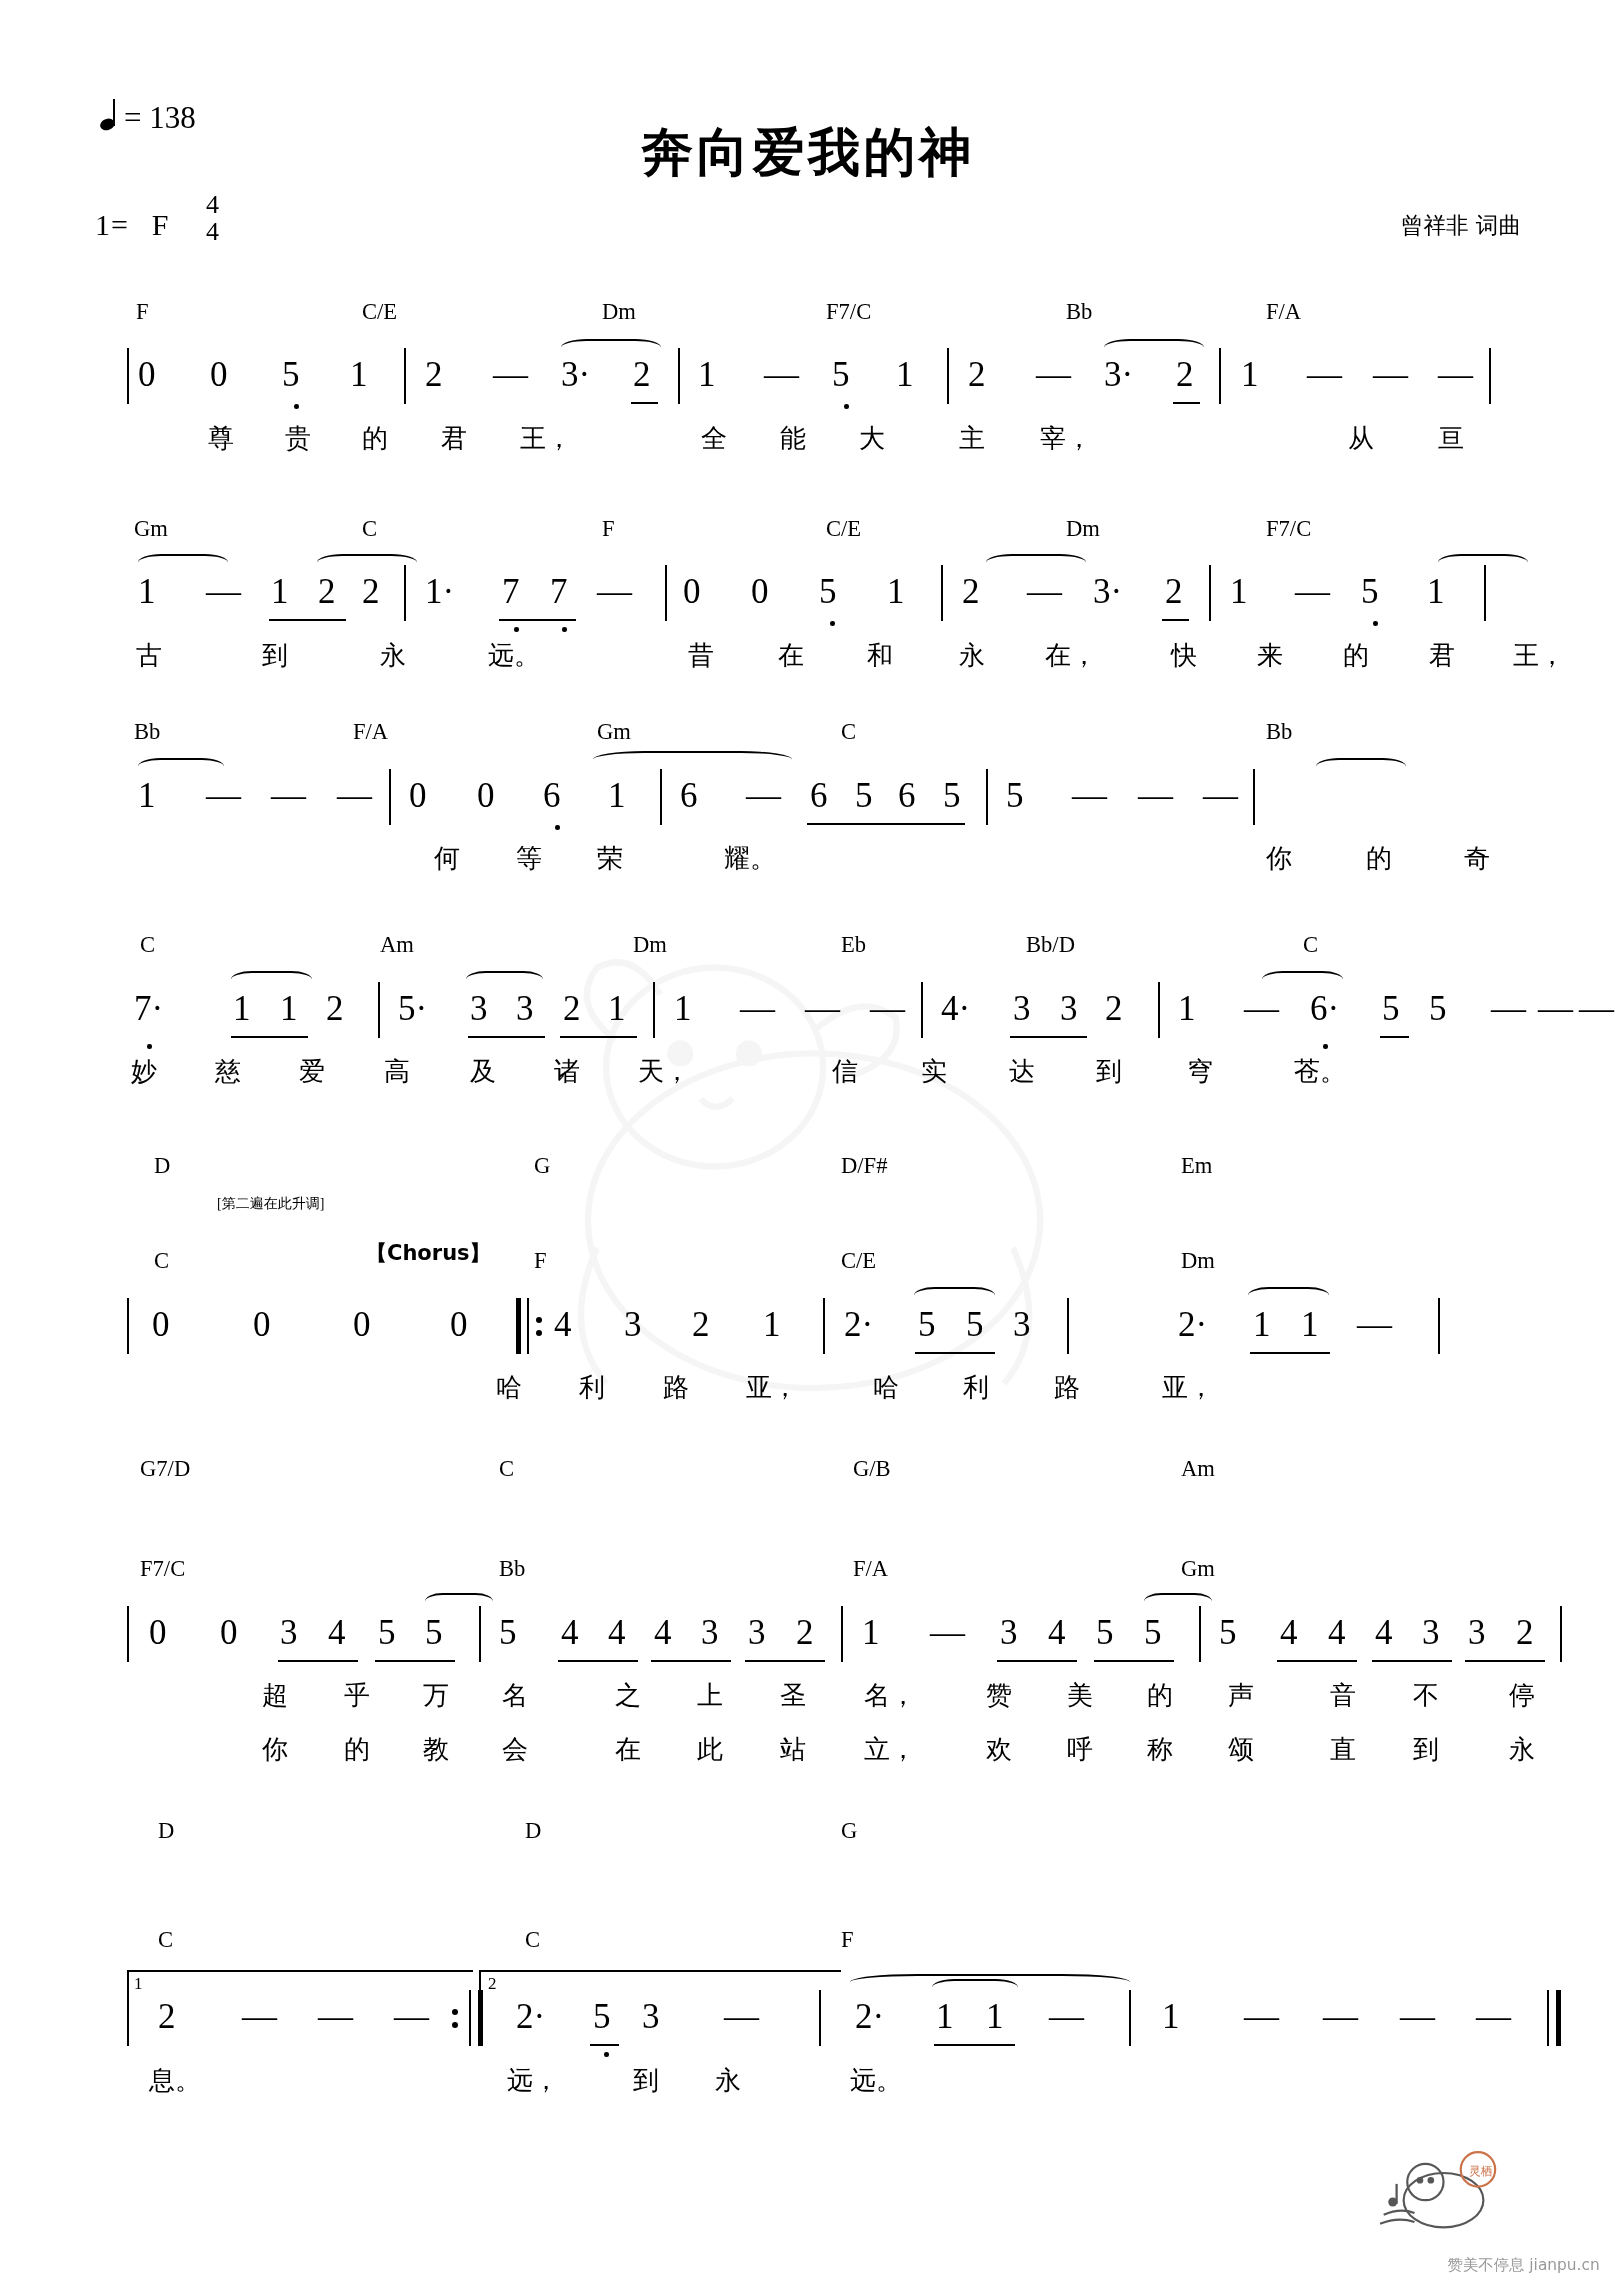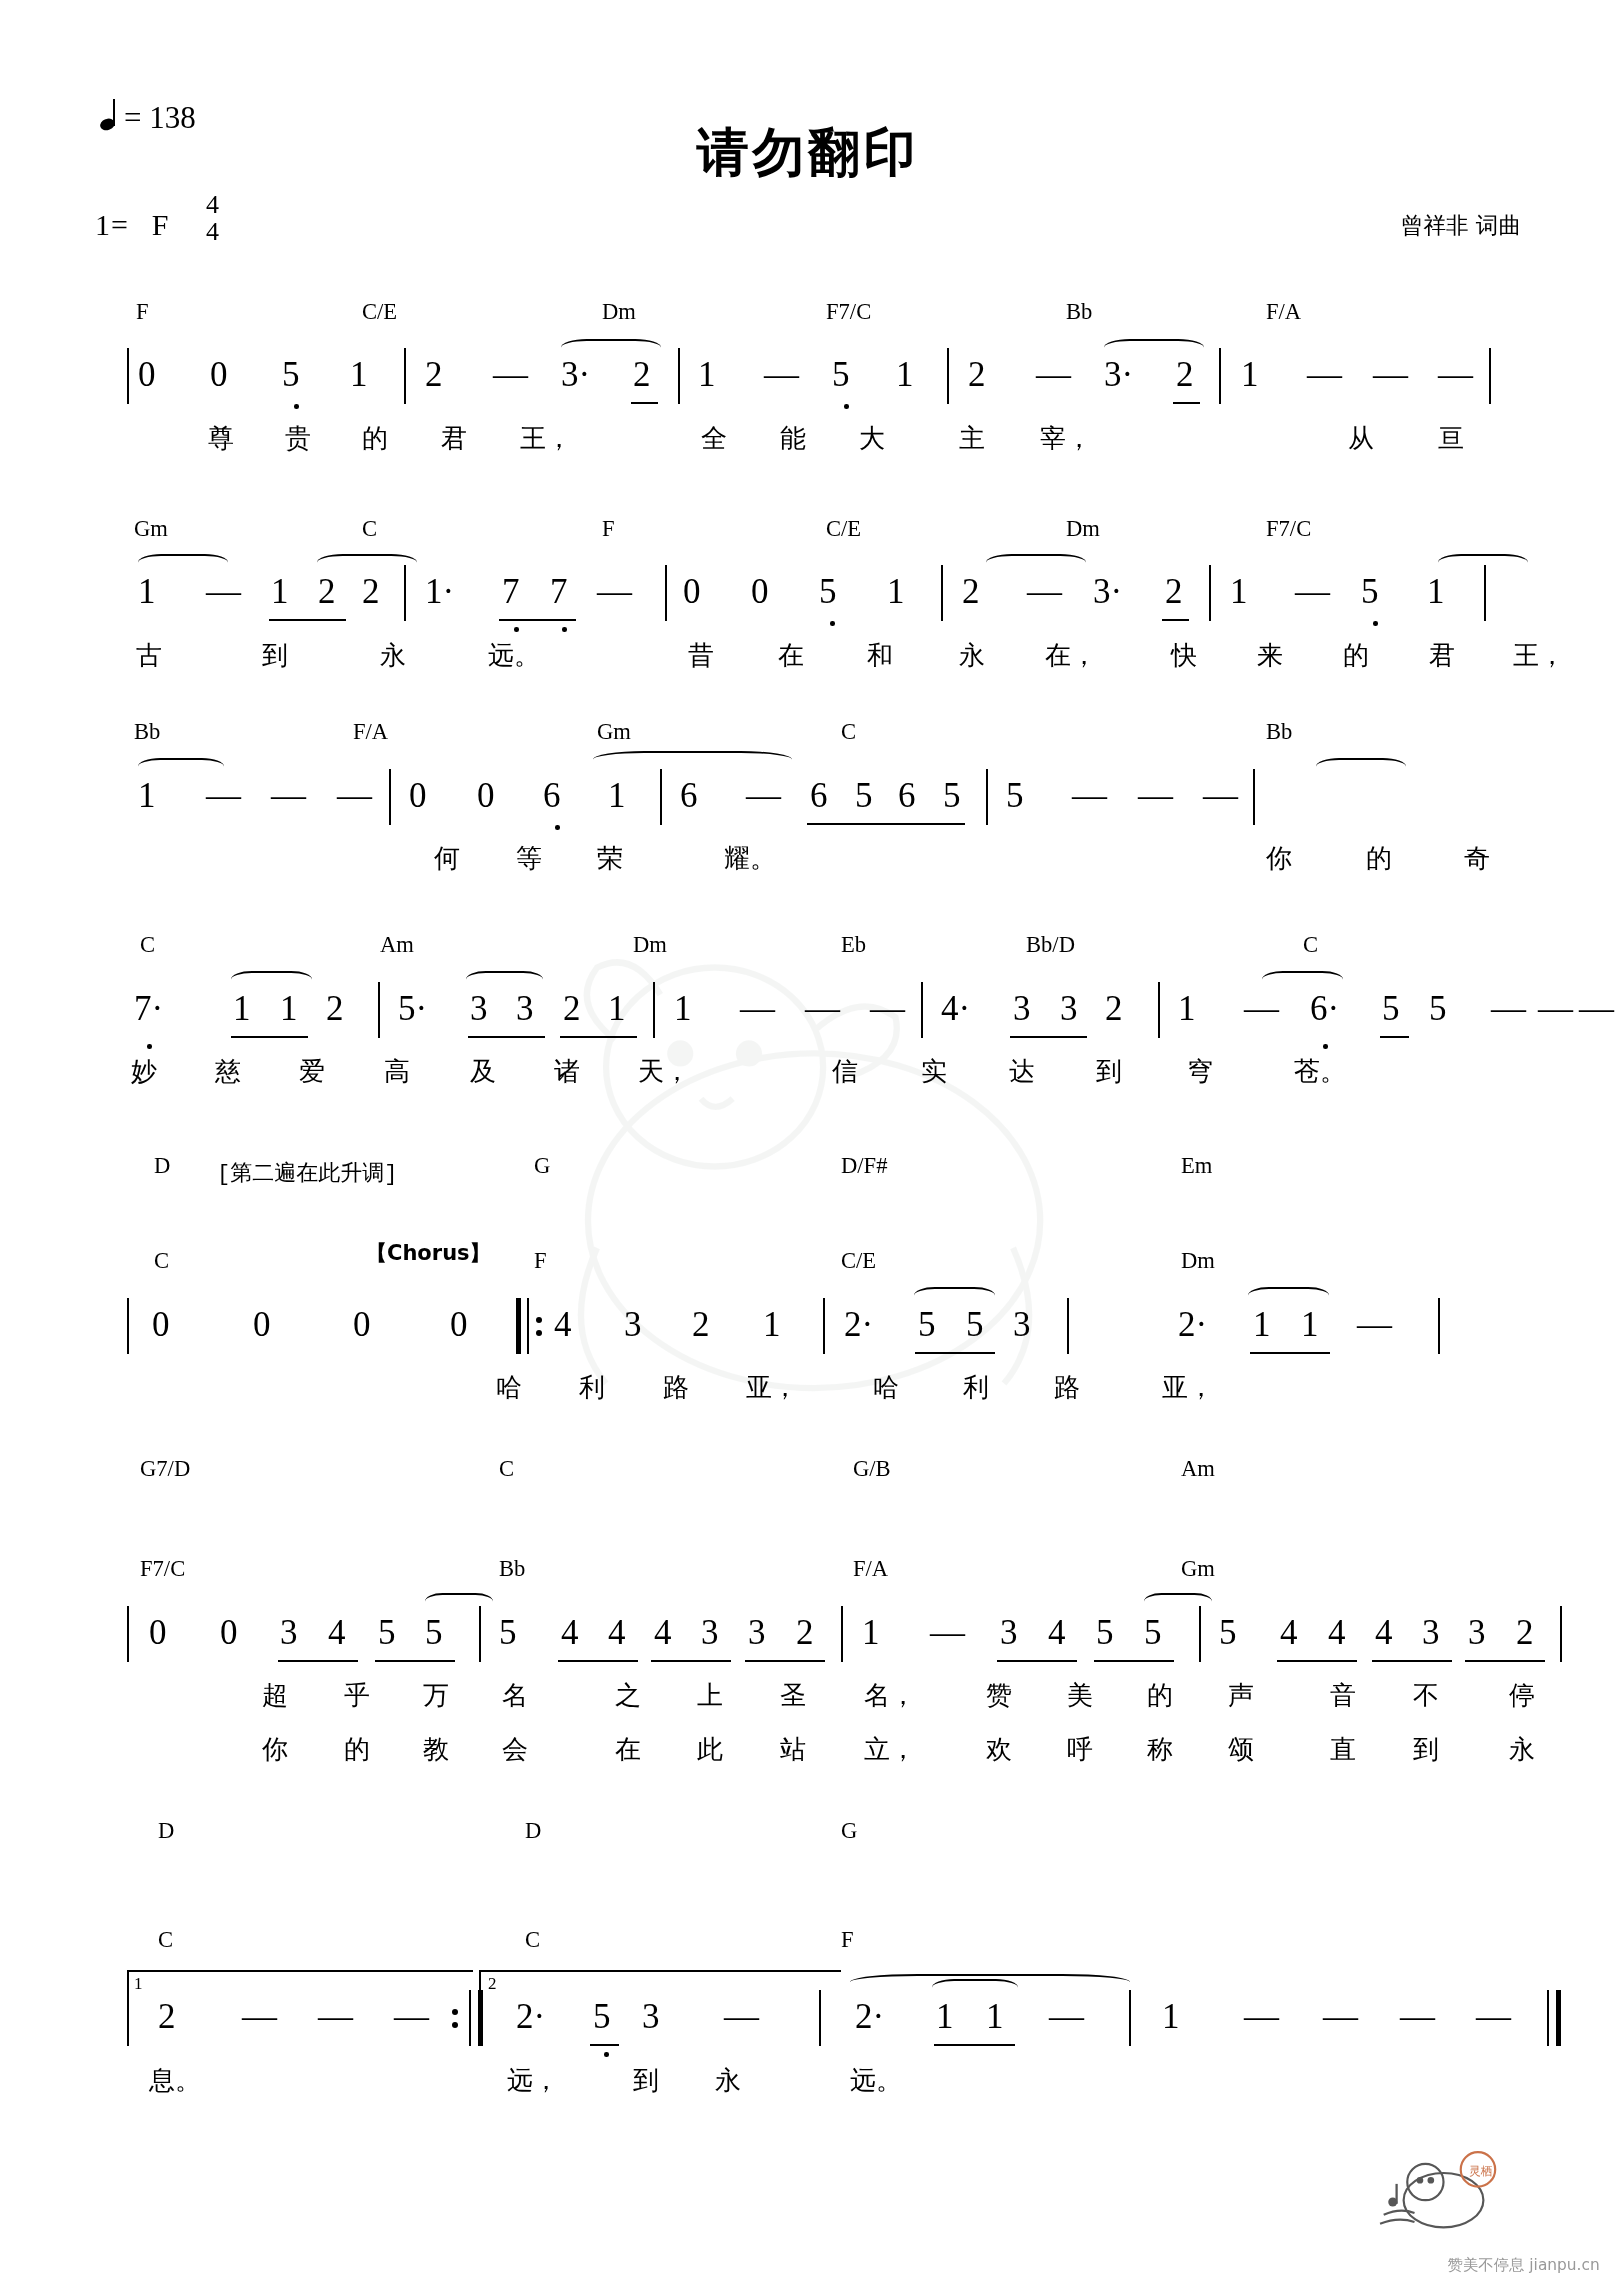--- a/index.html
+++ b/index.html
@@ -53,21 +53,21 @@
   .dotbelow{position:absolute;width:4.5px;height:4.5px;border-radius:50%;background:#000;}
 
   .dblbar{position:absolute;width:1.8px;background:#000;}
   .repeat-dots{position:absolute;}
   .repeat-dots i{display:block;width:6.3px;height:6.3px;border-radius:50%;background:#000;margin:6.3px 0;}
 
   .endingline{position:absolute;background:#000;height:1.8px;}
   .endingtick{position:absolute;background:#000;width:1.8px;}
   .endingnum{position:absolute;font-size:17px;font-family:"Liberation Serif",serif;}
 
-  .annot{position:absolute;font-size:22px;font-family:Liberation Mono, monospace;}
+  .annot{position:absolute;font-size:14px;font-family:Liberation Serif, serif;margin-top:37px;}
   .chorus{position:absolute;font-size:21px;font-family:"DejaVu Sans",sans-serif;font-weight:bold;}
 
   .footer{
     position:absolute;left:0;right:0;top:2171px;text-align:center;
     font-size:22px;font-family:"DejaVu Sans",sans-serif;letter-spacing:0.9px;
   }
   .logo{position:absolute;right:109px;top:2144px;width:136px;height:100px;opacity:.85;}
   .sitemark{position:absolute;right:16.3px;bottom:9px;font-size:15.4px;color:#999;font-family:"DejaVu Sans",sans-serif;}
 </style>
 </head>
@@ -100,21 +100,21 @@
 
   <div class="keysig">
     <span class="k">1=</span>
     <span class="F">F</span>
   </div>
   <div class="timesig">
     <span class="num">4</span>
     <span class="den">4</span>
   </div>
 
-  <div class="title">请勿翻印</div>
+  <div class="title">奔向爱我的神</div>
   <div class="composer">曾祥非 词曲</div>
 
   <div>
     <div class="chords" style="left:0;top:299px;width:1616px;">
       <span class="chord" style="left:136px;">F</span>
       <span class="chord" style="left:362px;">C/E</span>
       <span class="chord" style="left:602px;">Dm</span>
       <span class="chord" style="left:826px;">F7/C</span>
       <span class="chord" style="left:1066px;">Bb</span>
       <span class="chord" style="left:1266px;">F/A</span>

